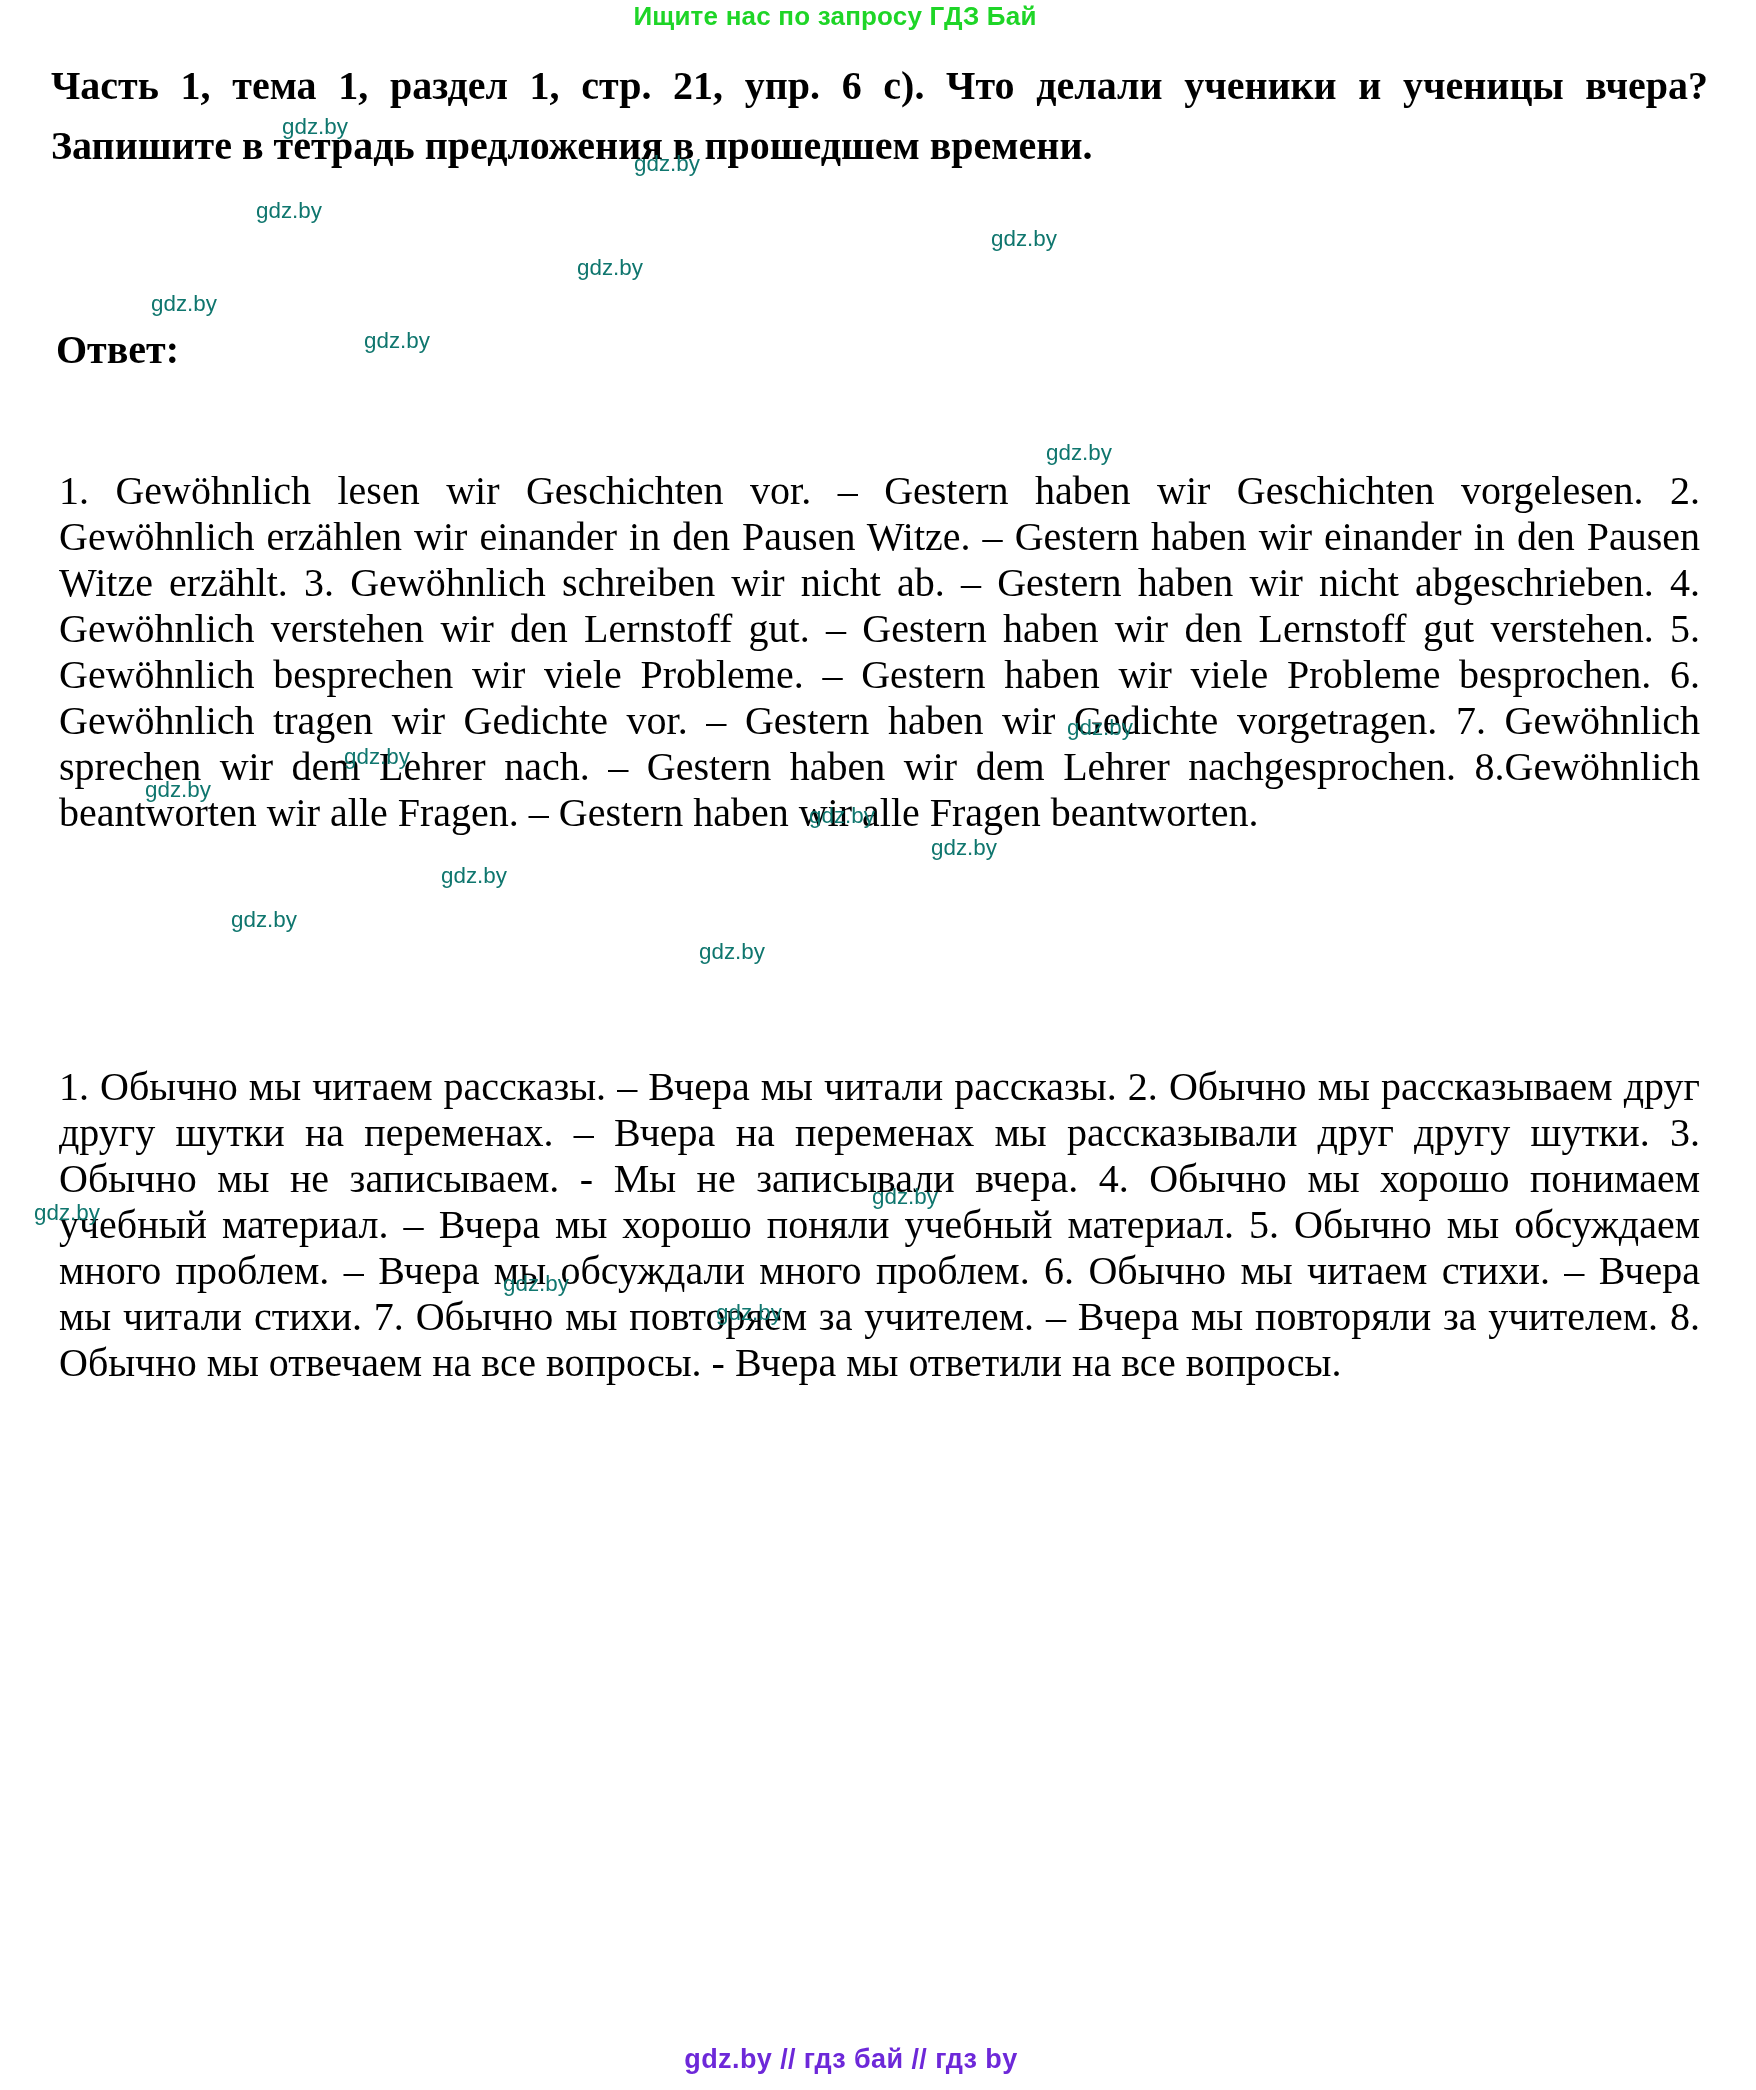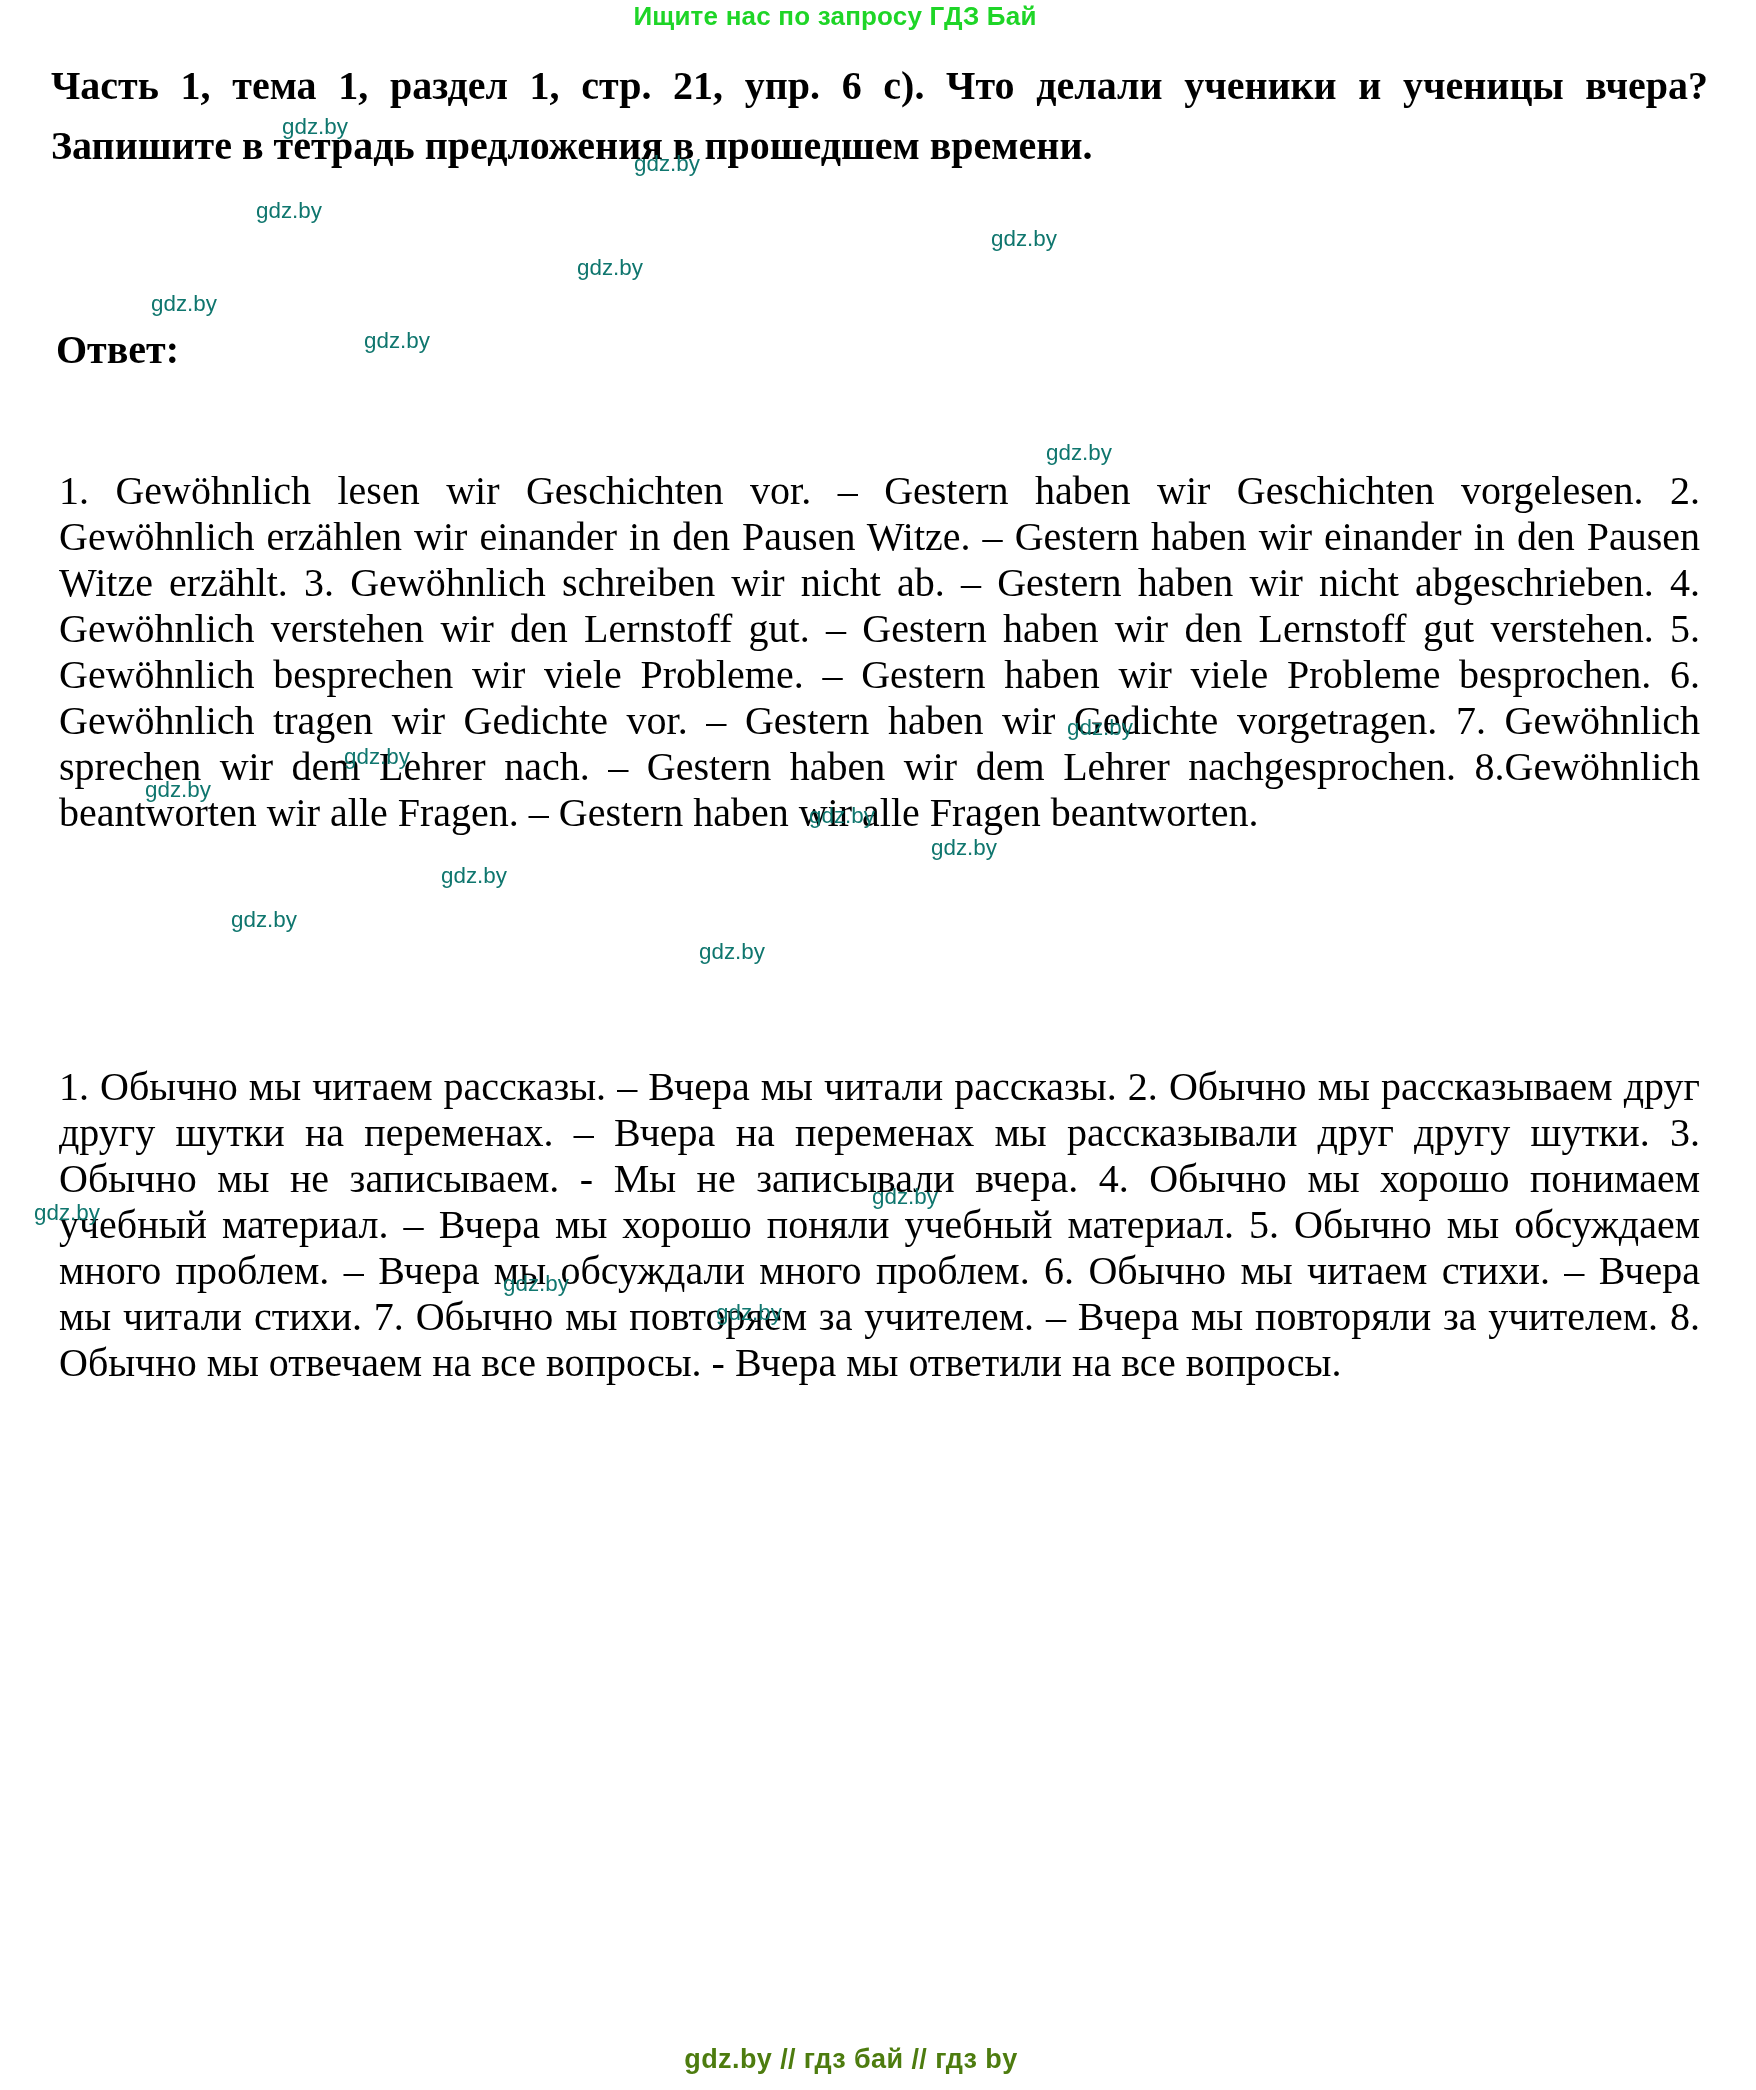--- a/index.html
+++ b/index.html
@@ -86,21 +86,21 @@
   .footer-links {
     position: absolute;
     left: 0;
     top: 2043px;
     width: 1702px;
     text-align: center;
     font-family: "Liberation Sans", "DejaVu Sans", sans-serif;
     font-weight: bold;
     font-size: 27px;
     line-height: 33px;
-    color: #4d7c0f;
+    color: #6d28d9;
     letter-spacing: 0.4px;
   }
 </style>
 </head>
 <body>
 
 <div class="promo-bar">Ищите нас по запросу ГДЗ Бай</div>
 
 <div class="page">
 

